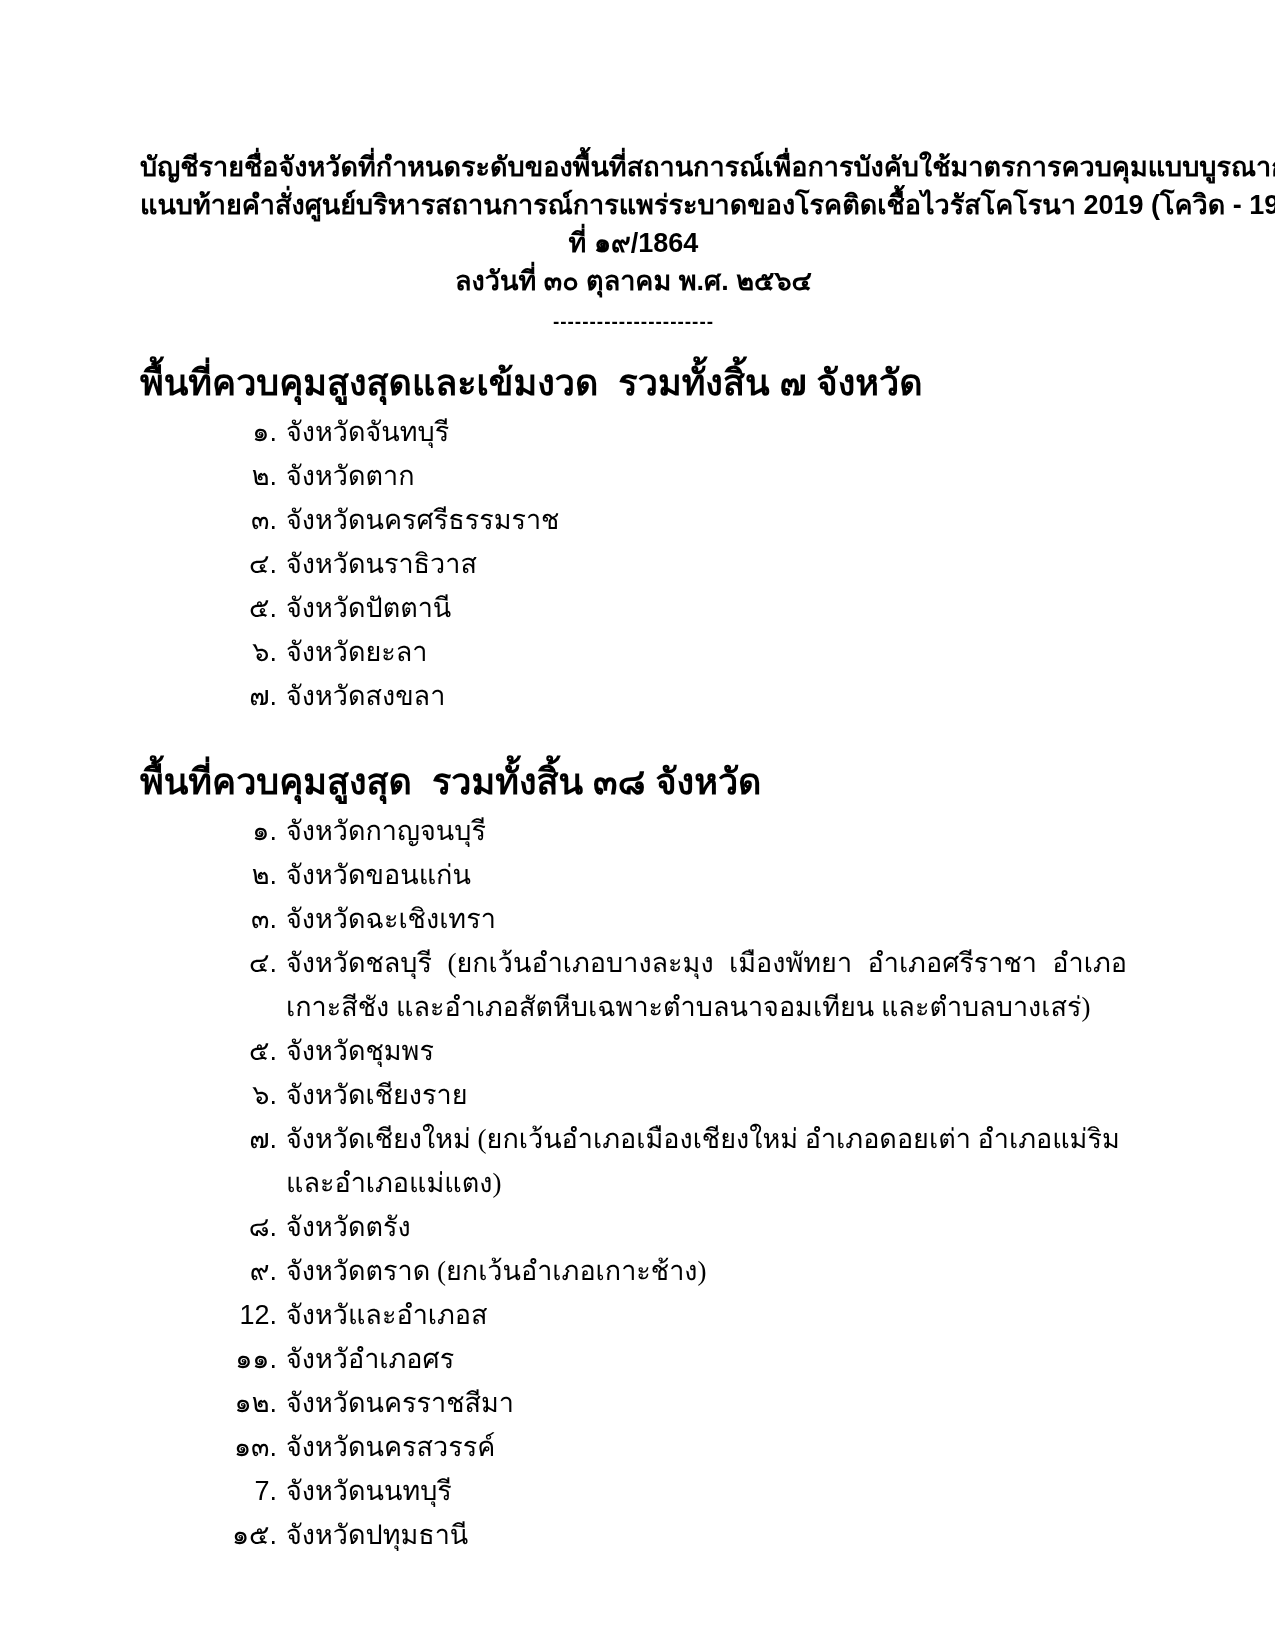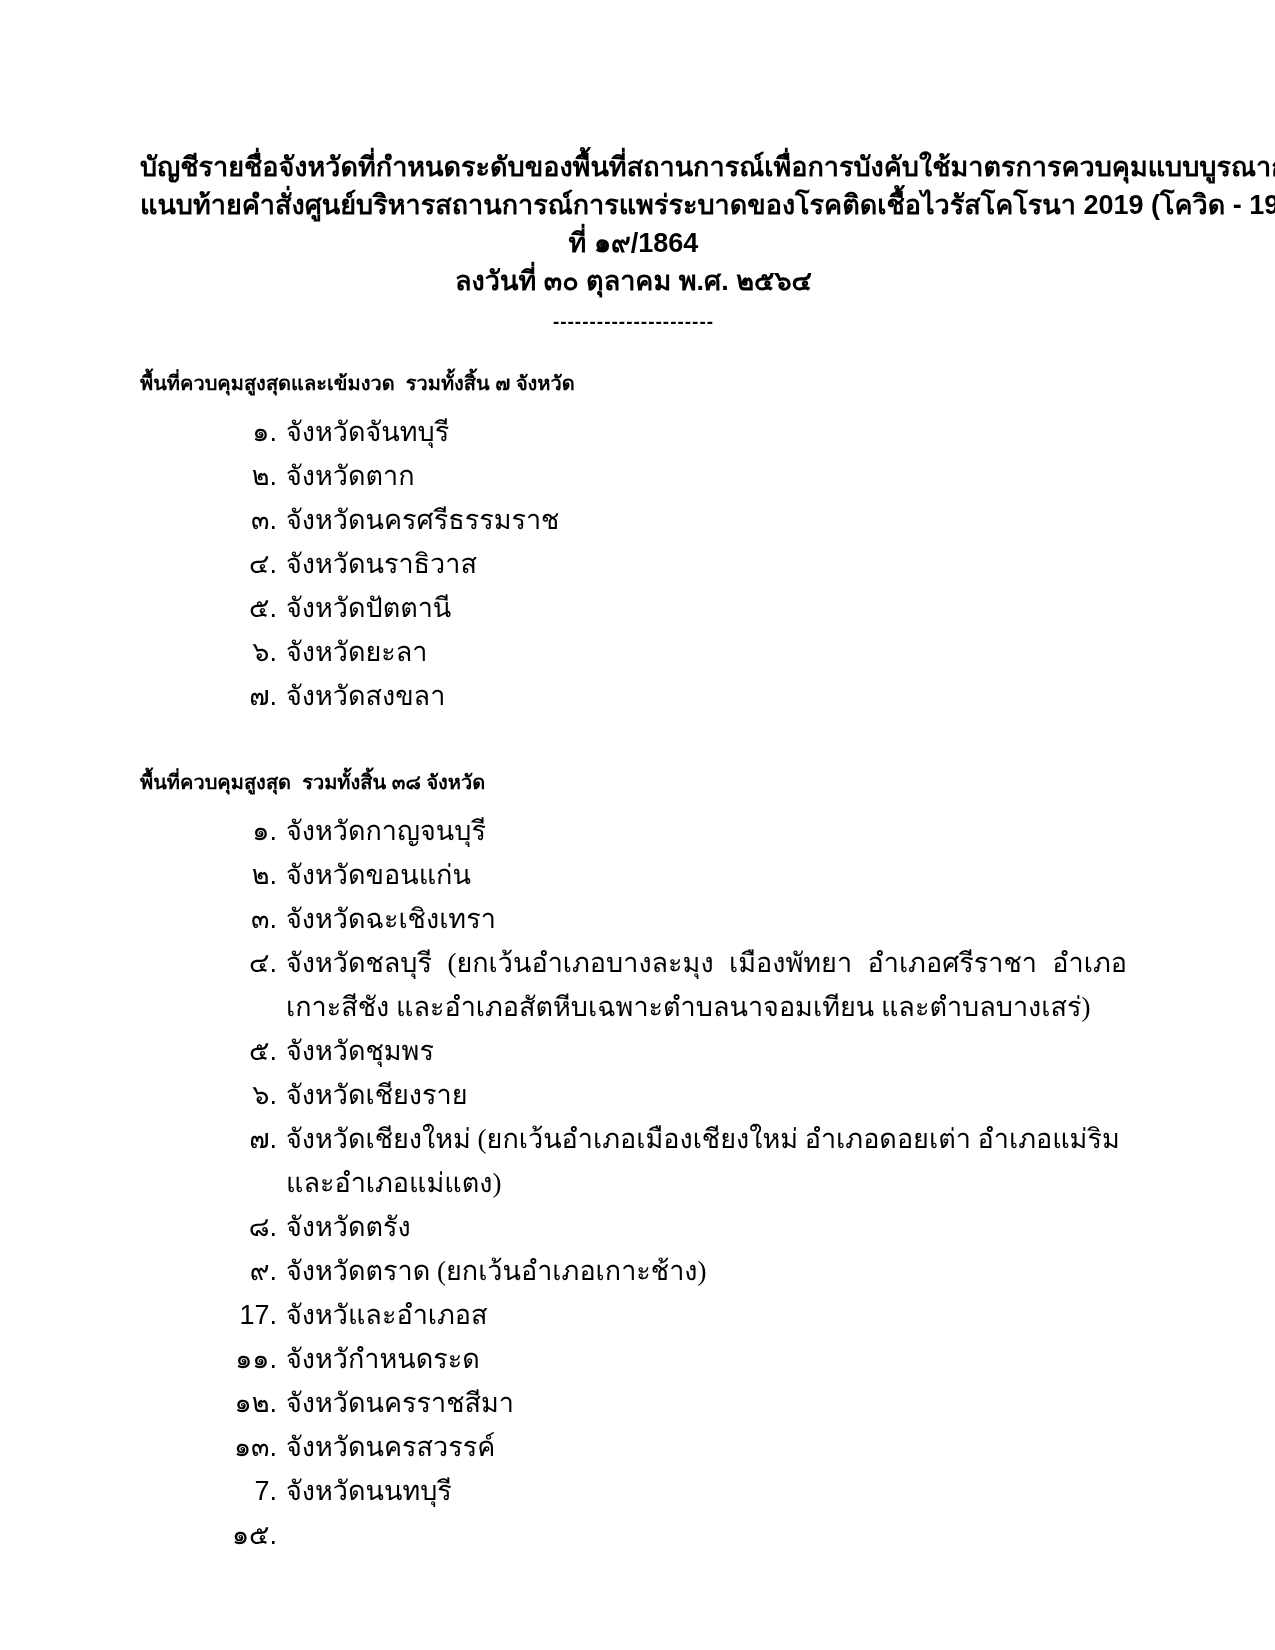--- a/index.html
+++ b/index.html
@@ -25,21 +25,21 @@
     text-align: center;
     font-weight: bold;
     font-size: 19px;
     line-height: 30px;
     margin-top: 7px;
     letter-spacing: 1px;
   }
   .doc-section-1 { margin-top: 24px; }
   .doc-section-2 { margin-top: 42px; }
   .section-heading {
-    font-size: 20px;
+    font-size: 36px;
     font-weight: bold;
     line-height: 44px;
     margin: 0;
     white-space: pre-wrap;
   }
   .province-list {
     list-style: none;
     margin: 5px 0 0 0;
     padding: 0;
     font-size: 27px;
@@ -130,38 +130,39 @@
       </li>
       <li class="row">
         <span class="num">๘.</span>
         <span class="txt">จังหวัดตรัง</span>
       </li>
       <li class="row">
         <span class="num">๙.</span>
         <span class="txt">จังหวัดตราด (ยกเว้นอำเภอเกาะช้าง)</span>
       </li>
       <li class="row">
-        <span class="num">17.</span>
+        <span class="num">12.</span>
         <span class="txt">จังหวัและอำเภอส</span>
       </li>
       <li class="row">
         <span class="num">๑๑.</span>
-        <span class="txt">จังหวักำหนดระด</span>
+        <span class="txt">จังหวัอำเภอศร</span>
       </li>
       <li class="row">
         <span class="num">๑๒.</span>
         <span class="txt">จังหวัดนครราชสีมา</span>
       </li>
       <li class="row">
         <span class="num">๑๓.</span>
         <span class="txt">จังหวัดนครสวรรค์</span>
       </li>
       <li class="row">
         <span class="num">7.</span>
         <span class="txt">จังหวัดนนทบุรี</span>
       </li>
       <li class="row">
         <span class="num">๑๕.</span>
+        <span class="txt">จังหวัดปทุมธานี</span>
       </li>
     </ol>
   </section>
 
 </div>
 
 </body></html>

